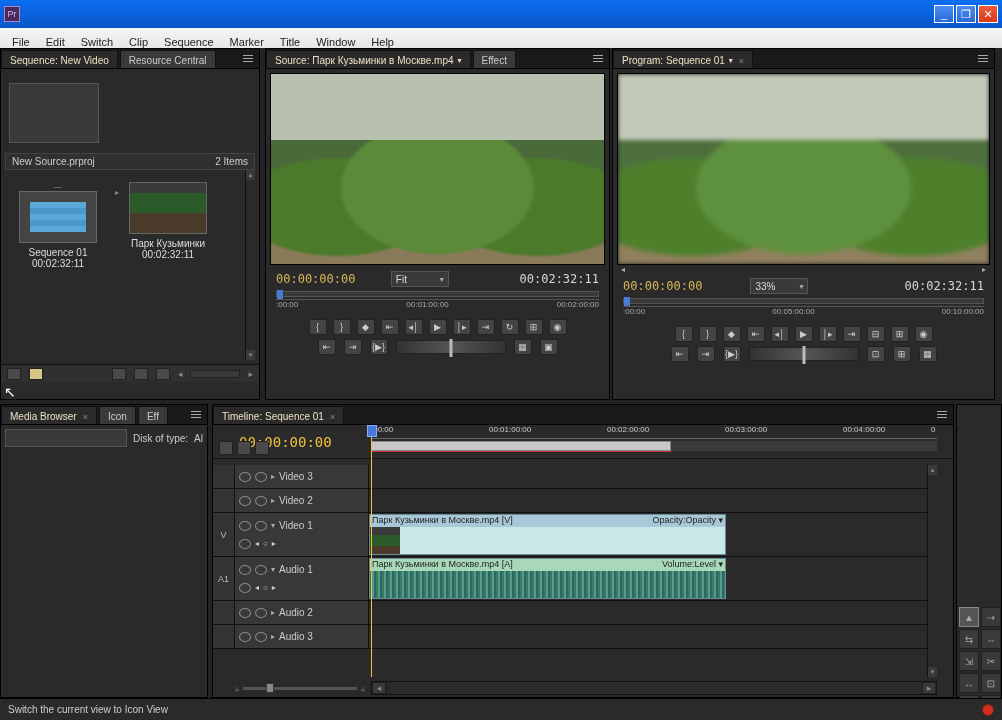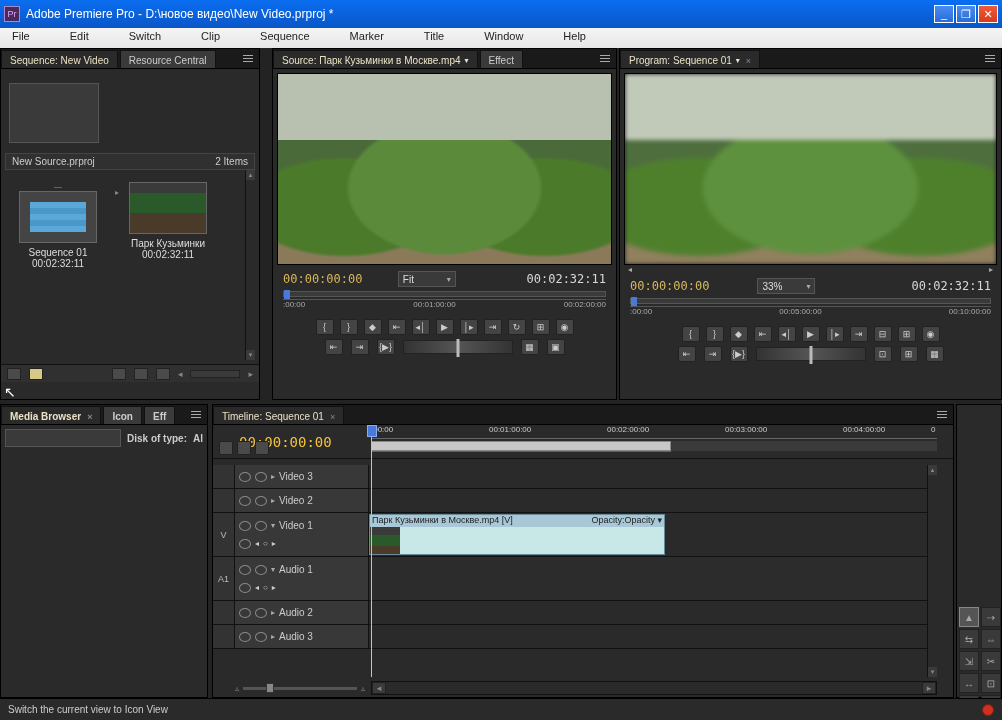--- a/index.html
+++ b/index.html
@@ -6,21 +6,21 @@
 body { width: 1002px; height: 720px; background: #2a2a2a; overflow: hidden; position: relative; }
 
 
 .titlebar { height: 28px; background: linear-gradient(#0a6ef0, #0a56c8); display: flex; align-items: center; color: #fff; font-size: 12px; padding: 0 4px; }
 .titlebar .app-icon { width: 16px; height: 16px; background: #4a2a5a; border: 1px solid #aa88cc; margin-right: 6px; font-size: 9px; color: #ddaaff; display: flex; align-items: center; justify-content: center; }
 .titlebar .win-btns { margin-left: auto; display: flex; gap: 2px; }
 .titlebar .win-btn { width: 20px; height: 18px; border: 1px solid #fff; background: linear-gradient(#4a8cf0, #2a6cd8); color: #fff; display: flex; align-items: center; justify-content: center; font-size: 11px; }
 .titlebar .win-btn.close { background: linear-gradient(#f05a3a, #d83a1a); }
 
 
-.menubar { height: 28px; background: linear-gradient(#f5f5f5, #e0e0e0); display: flex; padding: 0 4px; font-size: 11px; color: #222; gap: 24px; }
+.menubar { height: 28px; background: linear-gradient(#f5f5f5, #e0e0e0); display: flex; align-items: center; padding: 0 4px; font-size: 11px; color: #222; }
 .menubar .menu-item { padding: 2px 8px; cursor: pointer; }
 
 
 .workspace { position: absolute; top: 48px; left: 0; right: 0; bottom: 22px; background: #232323; }
 
 
 .panel { position: absolute; background: #2a2a2a; border: 1px solid #000; }
 .panel-tab-strip { height: 20px; display: flex; align-items: flex-end; border-bottom: 1px solid #000; background: #1a1a1a; position: relative; }
 .panel-tab { height: 18px; background: #3a3a3a; color: #ccc; font-size: 10px; padding: 2px 8px 0; border: 1px solid #111; border-bottom: none; margin-right: 2px; display: flex; align-items: center; }
 .panel-tab.active { background: #2a2a2a; color: #ebe1c4; }
@@ -39,21 +39,21 @@
 .bin-item { width: 90px; text-align: center; color: #ddd; }
 .bin-thumb { width: 78px; height: 52px; margin: 0 auto 4px; border: 1px solid #666; background: #555; }
 .bin-thumb.seq { background: #444; position: relative; }
 .bin-thumb.seq::before { content: ""; position: absolute; inset: 10px; background: repeating-linear-gradient(to bottom, #5aa8d8 0 6px, #4a98c8 6px 12px); }
 .bin-thumb.clip { background: linear-gradient(#3a3a3a 0 20%, #2a5a2a 20% 60%, #4a3a2a 60% 100%); }
 .bin-bottom-bar { height: 18px; background: #303030; border-top: 1px solid #111; display: flex; align-items: center; gap: 8px; padding: 0 6px; }
 .bin-bottom-bar .sm-btn { width: 14px; height: 12px; background: #4a4a4a; border: 1px solid #222; }
 .bin-bottom-bar .sm-btn.active { background: #d8c888; }
 
 
-.monitor-panel { top: 0; height: 352px; margin-left: 7px; }
+.monitor-panel { top: 0; height: 352px; }
 .source-panel { left: 265px; width: 345px; }
 .program-panel { left: 612px; width: 383px; }
 .monitor-frame { padding: 4px; }
 .monitor-video { width: 100%; height: 192px; border: 1px solid #000; background: #222; position: relative; overflow: hidden; margin-bottom: 4px; }
 .garden-bg { position: absolute; inset: 0; background: 
   linear-gradient(to bottom, #b8c0b0 0 35%, transparent 35%),
   radial-gradient(ellipse at 50% 60%, #5a8a3a 0 40%, transparent 42%),
   radial-gradient(ellipse at 20% 70%, #4a7a2a 0 25%, transparent 27%),
   radial-gradient(ellipse at 80% 70%, #4a7a2a 0 25%, transparent 27%),
   linear-gradient(to bottom, #4a6a3a 35% 75%, #8a7a5a 75% 100%);
@@ -66,21 +66,21 @@
 .ruler { height: 14px; margin: 2px 6px 4px; position: relative; border-top: 1px solid #555; display: flex; justify-content: space-between; font-size: 8px; color: #aaa; }
 .ruler span { position: relative; }
 .nav-triangles { display: flex; justify-content: space-between; padding: 0 4px; font-size: 8px; color: #aaa; margin: -4px 0 2px; }
 .transport-row { display: flex; align-items: center; justify-content: center; gap: 6px; padding: 2px 6px; }
 .tbtn { width: 18px; height: 16px; background: #444; border: 1px solid #222; color: #ccc; font-size: 9px; display: flex; align-items: center; justify-content: center; border-radius: 2px; }
 .jog-row { display: flex; align-items: center; justify-content: center; gap: 8px; padding: 2px 6px; }
 .shuttle { width: 110px; height: 14px; background: linear-gradient(to right, #333 0, #555 50%, #333 100%); border: 1px solid #222; position: relative; }
 .shuttle::after { content: ""; position: absolute; left: 50%; top: -2px; width: 3px; height: 18px; background: #bbb; transform: translateX(-50%); }
 
 
-.mediabrowser { left: 0; top: 356px; width: 208px; bottom: 0; font-weight: bold; }
+.mediabrowser { left: 0; top: 356px; width: 208px; bottom: 0; }
 .mb-row { display: flex; align-items: center; padding: 4px; gap: 6px; font-size: 10px; color: #ccc; }
 .mb-dd { flex: 1; height: 18px; background: #3a3a3a; border: 1px solid #555; }
 .mb-tree { padding: 4px 8px; font-size: 11px; color: #ccc; }
 .mb-tree .drive { padding: 3px 0 3px 14px; }
 
 
 .timeline-panel { left: 212px; top: 356px; right: 48px; bottom: 0; }
 .tl-header { display: flex; align-items: center; padding: 2px 6px; height: 34px; border-bottom: 1px solid #111; }
 .tl-playhead-tc { color: #f5c238; font-family: monospace; font-size: 14px; margin-left: 20px; }
 .tl-ruler-area { position: absolute; top: 20px; left: 158px; right: 16px; height: 40px; }
@@ -92,21 +92,21 @@
 .tl-toolbar-left { position: absolute; top: 36px; left: 6px; display: flex; gap: 4px; }
 .tl-small-icon { width: 14px; height: 14px; background: #4a4a4a; border: 1px solid #222; border-radius: 2px; }
 .tl-tracks { position: absolute; top: 60px; left: 0; right: 16px; bottom: 20px; overflow: hidden; }
 .track-row { display: flex; border-bottom: 1px solid #111; height: 24px; background: #2c2c2c; }
 .track-row.tall { height: 44px; }
 .track-number { width: 22px; background: #333; color: #bbb; font-size: 9px; display: flex; align-items: center; justify-content: center; border-right: 1px solid #111; }
 .track-head { width: 134px; background: #383838; display: flex; align-items: center; padding: 0 4px; gap: 4px; border-right: 1px solid #111; font-size: 10px; color: #ccc; }
 .track-head .eye { width: 12px; height: 10px; border: 1px solid #888; border-radius: 50%; }
 .track-head .expand { font-size: 8px; color: #aaa; }
 .track-content { flex: 1; position: relative; background: #2a2a2a; }
-.clip-block { position: absolute; top: 1px; bottom: 1px; left: 0; width: 296px; border: 1px solid #6a8a9a; background: #4a7a8a; overflow: hidden; }
+.clip-block { position: absolute; top: 1px; bottom: 1px; left: 0; width: 357px; border: 1px solid #6a8a9a; background: #4a7a8a; overflow: hidden; }
 .clip-block.video { background: linear-gradient(#b8e8e8, #a8d8d8); }
 .clip-block.audio { background: linear-gradient(#8ac8a8, #7ab898); }
 .clip-label { position: absolute; top: 0; left: 0; right: 0; height: 12px; background: #a8c8d8; font-size: 9px; color: #222; padding: 0 2px; white-space: nowrap; overflow: hidden; display: flex; }
 .clip-label.audio-bg { background: #a8d8b8; }
 .clip-prop { margin-left: auto; }
 .clip-wave { position: absolute; top: 12px; bottom: 0; left: 0; right: 0; background: repeating-linear-gradient(to right, #3a7a6a 0 2px, #5a9a8a 2px 4px, #2a6a5a 4px 6px); }
 .clip-thumb-strip { position: absolute; top: 12px; bottom: 0; left: 0; width: 30px; background: linear-gradient(#3a3a3a 0 30%, #2a5a2a 30% 70%, #4a3a2a 70% 100%); }
 .clip-fill-right { position: absolute; top: 12px; bottom: 0; left: 30px; right: 0; background: #c8e8e8; }
 .playhead-line { position: absolute; left: 158px; top: 20px; bottom: 20px; width: 1px; background: #f5c238; z-index: 5; }
 .playhead-line::before { content: ""; position: absolute; top: 0; left: -4px; width: 8px; height: 10px; background: #4a7ad8; border: 1px solid #88aaff; }
@@ -129,21 +129,20 @@
 .vscroll { position: absolute; right: 0; top: 0; bottom: 0; width: 10px; background: #2a2a2a; border-left: 1px solid #111; }
 .vscroll .arrow { position: absolute; left: 0; right: 0; height: 10px; background: #3a3a3a; font-size: 7px; color: #888; display: flex; align-items: center; justify-content: center; }
 .vscroll .down { bottom: 0; }
 .cursor { position: absolute; left: 4px; top: 384px; font-size: 14px; color: #fff; z-index: 100; pointer-events: none; }
 </style>
 </head>
 <body>
 
 <div class="titlebar">
   <div class="app-icon">Pr</div>
-  <div>Adobe Premiere Pro - D:\новое видео\New Video.prproj *</div>
   <div class="win-btns">
     <div class="win-btn">_</div>
     <div class="win-btn">❐</div>
     <div class="win-btn close">✕</div>
   </div>
 </div>
 
 <div class="menubar">
   <div class="menu-item">File</div>
   <div class="menu-item">Edit</div>
@@ -441,20 +440,29 @@
               <span class="expand">▾</span>
               <span>Audio 1</span>
             </div>
         <div style="display:flex;gap:4px;margin-top:4px;">
               <span class="eye"></span>
               <span style="font-size:8px;">◂</span>
               <span style="font-size:8px;">○</span>
               <span style="font-size:8px;">▸</span>
             </div>
       </div>
+      <div class="track-content">
+        <div class="clip-block audio">
+          <div class="clip-label audio-bg">
+                <span>Парк Кузьминки в Москве.mp4 [A]</span>
+                <span class="clip-prop">Volume:Level ▾</span>
+              </div>
+          <div class="clip-wave"></div>
+        </div>
+      </div>
     </div>
     <div class="track-row">
       <div class="track-number"></div>
       <div class="track-head">
             <span class="eye"></span>
             <span class="eye"></span>
             <span class="expand">▸</span>
             <span>Audio 2</span>
           </div>
       <div class="track-content"></div>

